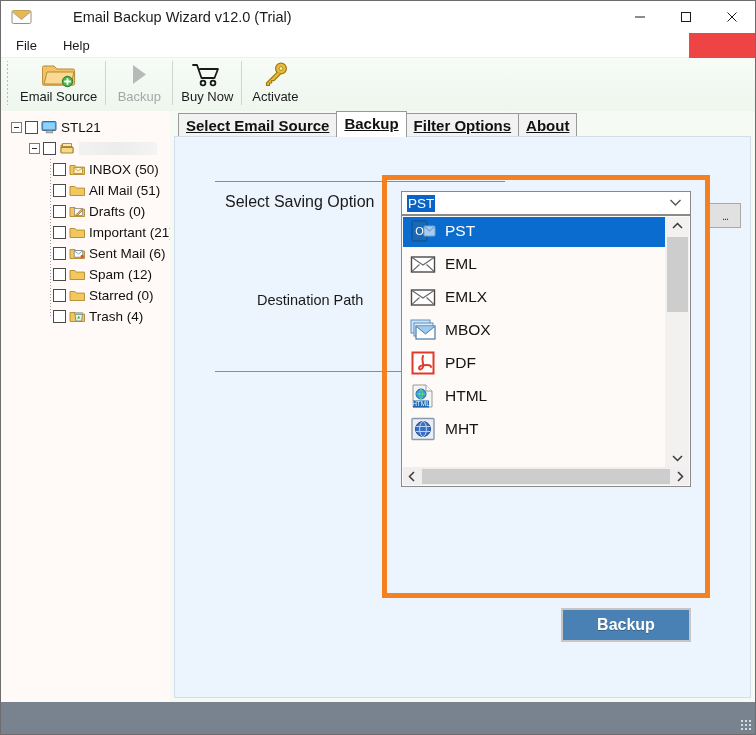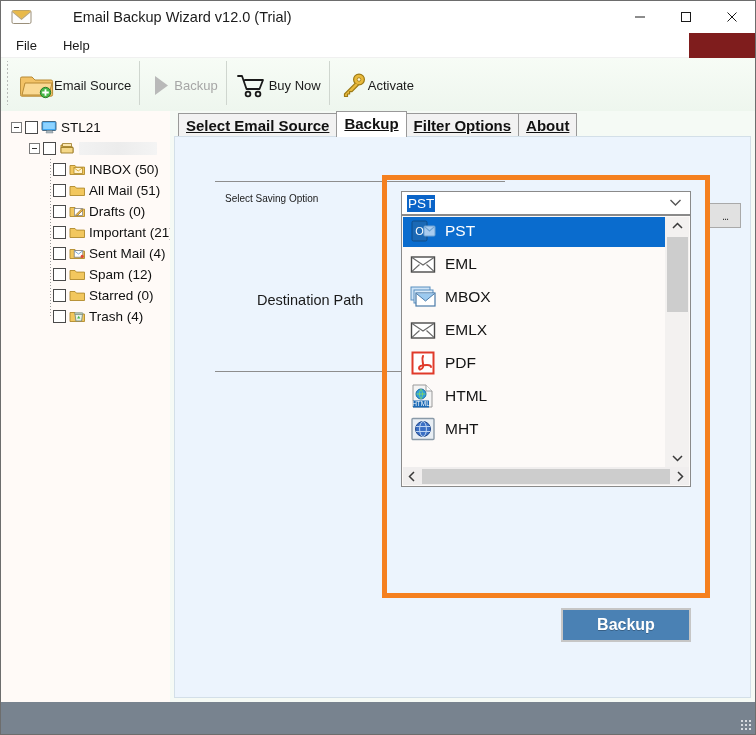--- a/index.html
+++ b/index.html
@@ -7,21 +7,21 @@
     width: 756px; height: 735px;
     overflow: hidden;
     font-family: "Liberation Sans", sans-serif;
     background: #ffffff;
   }
   #app {
     position: relative;
     width: 756px; height: 735px;
     box-sizing: border-box;
     border: 1px solid #6d6d6d;
-    background: #7f1d1d;
+    background: #ef4444;
     overflow: hidden;
   }
 
   
   .titlebar {
     position: absolute; left: 0; top: 0; width: 754px; height: 32px;
     background: #ffffff;
     display: flex; align-items: center;
   }
   .title-icon {
@@ -57,21 +57,21 @@
     display: flex; align-items: flex-start;
     border-bottom: 1px solid #dfe6df;
   }
   .grip {
     width: 7px; height: 44px; margin: 3px 2px 0 3px;
     background-image: radial-gradient(#b9bcb9 40%, transparent 41%);
     background-size: 3px 4px; background-position: 2px 2px; background-repeat: repeat-y;
     flex: none;
   }
   .tb-btn {
-    display: flex; flex-direction: row; align-items: center; justify-content: flex-start;
+    display: flex; flex-direction: column; align-items: center; justify-content: flex-start;
     min-width: 50px; padding: 2px 7px 0 7px; height: 50px;
   }
   .tb-btn .glyph { height: 28px; display: flex; align-items: center; justify-content: center; }
   .tb-btn .cap { font-size: 13px; color: #1b1b1b; margin-top: 1px; white-space: nowrap; }
   .tb-btn.disabled .cap { color: #a6a6a6; }
   .tb-sep { width: 1px; height: 44px; background: #cfd6cf; margin: 3px 1px 0 1px; flex: none; }
 
   
   .sidebar {
     position: absolute; left: 0; top: 110px; width: 169px; height: 591px;
@@ -114,21 +114,21 @@
     border: 1px solid #999; border-bottom: none; margin-right: -1px;
     position: relative; top: 1px; text-decoration: underline;
   }
   .tab.active { background: #ffffff; z-index: 3; padding-bottom: 5px; top: 0px; }
   .tabbody {
     position: absolute; left: 4px; top: 25px; right: 4px; bottom: 4px;
     background: #ecf4fd; border: 1px solid #d3dfe8;
   }
 
   
-  .label-sso { position: absolute; left: 50px; top: 56px; font-size: 10px; color: #1a1a1a; }
+  .label-sso { position: absolute; left: 50px; top: 56px; font-size: 16px; color: #1a1a1a; }
   .label-dp  { position: absolute; left: 82px; top: 155px; font-size: 14.5px; color: #1a1a1a; }
   .hline { position: absolute; background: #8d8d8d; height: 1px; }
 
   
   .highlight {
     position: absolute; left: 207px; top: 38px; width: 328px; height: 423px;
     border: 5px solid #F5801F; box-sizing: border-box; background: transparent; z-index: 8;
     pointer-events: none;
   }
 
@@ -375,21 +375,21 @@
         <div class="tnode" style="padding-left:46px">
           <div class="cbox"></div>
           <div class="ic">
             <svg width="17" height="15" viewBox="0 0 17 15">
               <path d="M1 3.5 h5 l1.4 1.6 h8.1 v7.4 h-14.5 z" fill="#f2c75e" stroke="#b08a2c" stroke-width="0.9"></path>
               <rect x="5.2" y="4.6" width="8.6" height="6.6" fill="#ffffff" stroke="#7b7b7b" stroke-width="0.8"></rect>
               <path d="M5.4 4.9 L9.5 8 L13.6 4.9" fill="none" stroke="#6da2d8" stroke-width="0.9"></path>
               <circle cx="13.2" cy="10.4" r="1.6" fill="#e04a3a"></circle>
             </svg>
           </div>
-          <div class="tlabel">Sent Mail (4)</div>
+          <div class="tlabel">Sent Mail (6)</div>
         </div>
 
         <div class="tnode" style="padding-left:46px">
           <div class="cbox"></div>
           <div class="ic">
             <svg width="17" height="15" viewBox="0 0 17 15">
               <path d="M1 3.5 h5 l1.4 1.6 h8.1 v7.4 h-14.5 z" fill="#f2c75e" stroke="#b08a2c" stroke-width="0.9"></path>
             </svg>
           </div>
           <div class="tlabel">Spam (12)</div>
@@ -477,37 +477,37 @@
                   <rect x="2.5" y="6" width="23" height="15" fill="#ffffff" stroke="#4a4a4a" stroke-width="1.4"></rect>
                   <path d="M3 6.6 L14 14 L25 6.6 M3 20.4 L10.5 13.5 M25 20.4 L17.5 13.5" fill="none" stroke="#6a6a6a" stroke-width="1.2"></path>
                 </svg>
               </span>
               <span>EML</span>
             </div>
 
             <div class="dd-item">
               <span class="dd-icon">
                 <svg width="30" height="26" viewBox="0 0 30 26">
+                  <rect x="2.5" y="6" width="23" height="15" fill="#ffffff" stroke="#4a4a4a" stroke-width="1.4"></rect>
+                  <path d="M3 6.6 L14 14 L25 6.6 M3 20.4 L10.5 13.5 M25 20.4 L17.5 13.5" fill="none" stroke="#6a6a6a" stroke-width="1.2"></path>
+                </svg>
+              </span>
+              <span>EMLX</span>
+            </div>
+
+            <div class="dd-item">
+              <span class="dd-icon">
+                <svg width="30" height="26" viewBox="0 0 30 26">
                   <rect x="2" y="3" width="19" height="13" fill="#cfe4f7" stroke="#5a8fc0" stroke-width="1"></rect>
                   <rect x="5" y="6" width="19" height="13" fill="#dcecfa" stroke="#5a8fc0" stroke-width="1"></rect>
                   <rect x="7" y="9" width="19" height="13" fill="#ffffff" stroke="#4a7aa8" stroke-width="1.2"></rect>
                   <path d="M7.4 9.5 L16.5 17 L25.6 9.5" fill="#9ccaf0" stroke="#4a7aa8" stroke-width="1"></path>
                 </svg>
               </span>
               <span>MBOX</span>
-            </div>
-
-            <div class="dd-item">
-              <span class="dd-icon">
-                <svg width="30" height="26" viewBox="0 0 30 26">
-                  <rect x="2.5" y="6" width="23" height="15" fill="#ffffff" stroke="#4a4a4a" stroke-width="1.4"></rect>
-                  <path d="M3 6.6 L14 14 L25 6.6 M3 20.4 L10.5 13.5 M25 20.4 L17.5 13.5" fill="none" stroke="#6a6a6a" stroke-width="1.2"></path>
-                </svg>
-              </span>
-              <span>EMLX</span>
             </div>
 
             <div class="dd-item">
               <span class="dd-icon">
                 <svg width="30" height="26" viewBox="0 0 30 26">
                   <rect x="3.5" y="2.5" width="21" height="21" fill="#ffffff" stroke="#e03a2a" stroke-width="2"></rect>
                   <path d="M14 6 c-2 4 1 7 0 11 c-1 3 -4 3 -4 1 c0 -2 4 -3 8 -3 c3 0 4 1 4 2" fill="none" stroke="#e03a2a" stroke-width="2" stroke-linecap="round"></path>
                 </svg>
               </span>
               <span>PDF</span>

